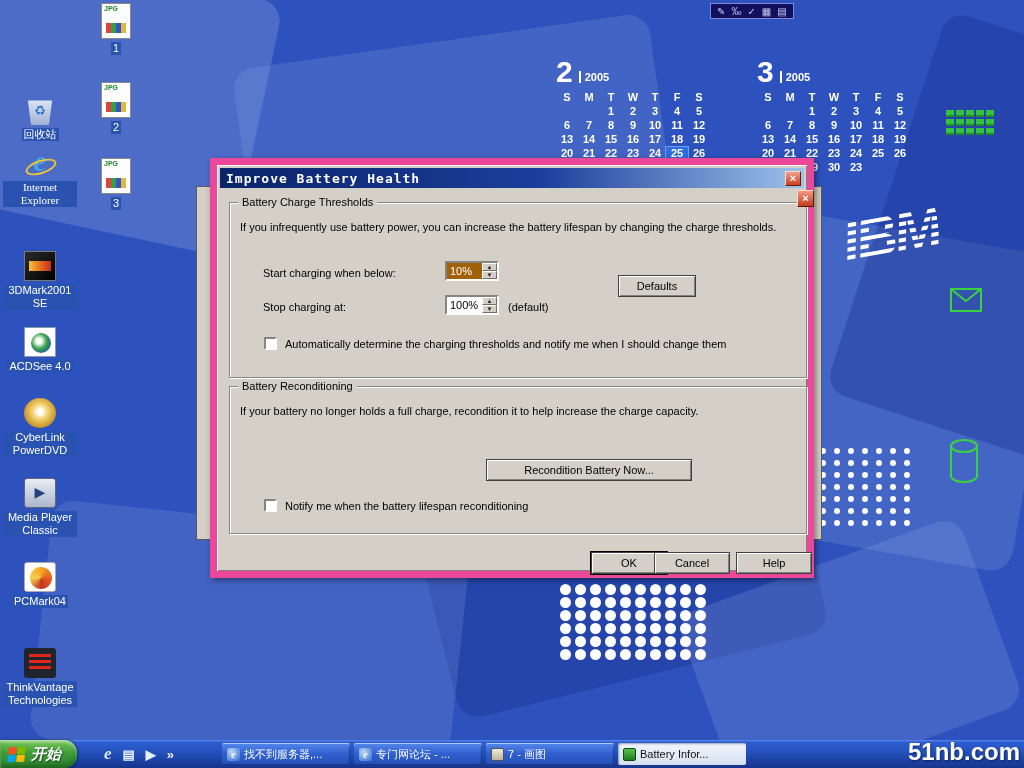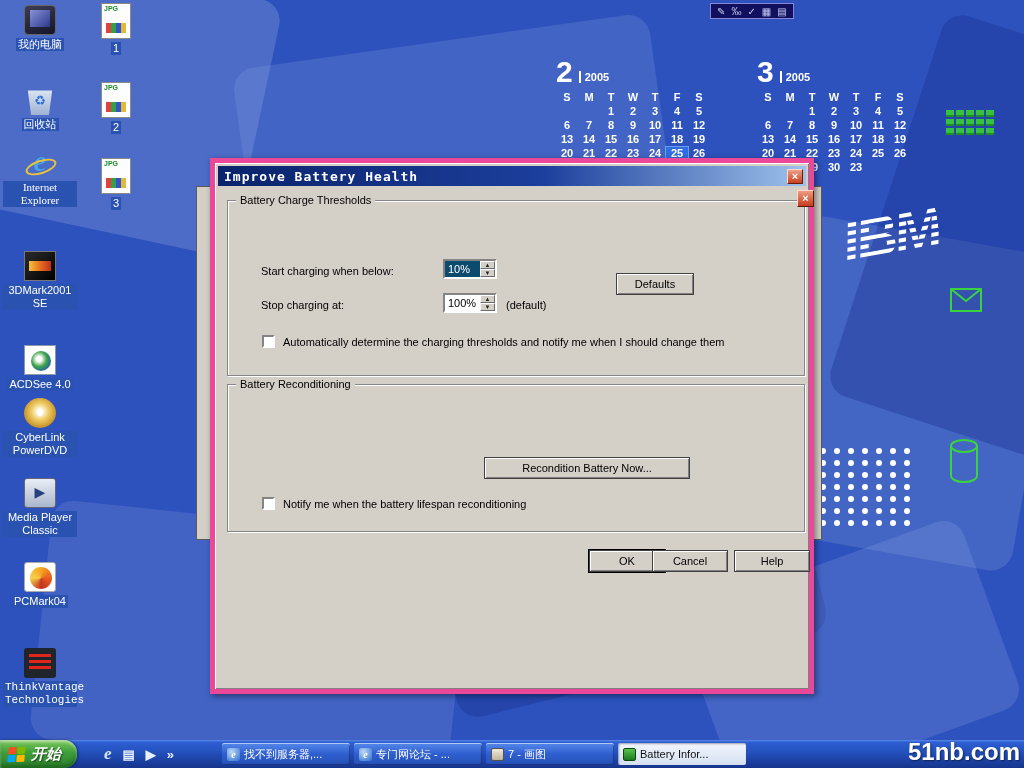--- a/index.html
+++ b/index.html
@@ -68,39 +68,39 @@
   .ic-thinkvantage::after{content:"";position:absolute;left:5px;right:5px;top:6px;height:18px;background:repeating-linear-gradient(#e0261c 0 3px,transparent 3px 6px)}
   .page{width:30px;height:36px;margin:0 auto;background:#fdfdfd;border:1px solid #8a8a8a;position:relative}
   .page::after{content:"";position:absolute;left:4px;bottom:5px;right:4px;height:10px;background:linear-gradient(90deg,#e04040 25%,#35a045 25% 50%,#3553c8 50% 75%,#e0b93a 75%)}
   .jpg-badge{position:absolute;left:2px;top:1px;font-size:7px;font-weight:bold;color:#1d8a2a}
 
   
   .behind-win{position:absolute;left:196px;top:186px;width:626px;height:354px;background:#d4d0c8;border:1px solid #5a5a5a;z-index:5}
   .behind-close{position:absolute;left:797px;top:190px;width:17px;height:17px;z-index:11;background:linear-gradient(#ef9a80,#c33d1e);border:1px solid;border-color:#ffd9cc #5a1a0a #5a1a0a #ffd9cc;color:#fff;font-size:11px;line-height:14px;text-align:center;font-weight:bold;cursor:default}
 
   
-  .dialog{position:absolute;left:210px;top:158px;width:604px;height:536px;background:#d4d0c8;border:5px solid #ec4899;box-shadow:inset 1px 1px 0 #fff,inset -1px -1px 0 #808080,2px 2px 6px rgba(0,0,0,.45);z-index:10;color:#000}
+  .dialog{position:absolute;left:210px;top:158px;width:604px;height:420px;background:#d4d0c8;border:7px solid #ec4899;box-shadow:inset 1px 1px 0 #fff,inset -1px -1px 0 #808080,2px 2px 6px rgba(0,0,0,.45);z-index:10;color:#000}
   .titlebar{position:absolute;left:3px;right:3px;top:3px;height:20px;background:linear-gradient(90deg,#0a246a,#1c3e9c 55%,#9ec2ea);display:flex;align-items:center;padding:0 3px 0 6px}
   .title-text{flex:1;color:#fff;font-family:"DejaVu Sans Mono",monospace;font-weight:bold;font-size:13px;letter-spacing:1px}
   .close-btn{width:16px;height:15px;background:linear-gradient(#f0a088,#c8401e);border:1px solid;border-color:#ffd9cc #6b1d08 #6b1d08 #ffd9cc;color:#fff;text-align:center;line-height:13px;font-size:11px;font-weight:bold;cursor:default}
   .dialog-body{position:absolute;left:3px;right:3px;top:23px;bottom:3px}
   .groupbox{position:absolute;left:9px;width:578px;border:1px solid #868686;box-shadow:inset 1px 1px 0 #fff,1px 1px 0 #fff}
   .g1{top:14px;height:176px}
   .g2{top:198px;height:148px}
   .legend{position:absolute;top:-7px;left:8px;background:#d4d0c8;padding:0 4px}
   .gdesc{position:absolute;left:10px;top:18px;right:14px}
   .form-label,.cb-label{position:absolute}
   .lbl-start{left:33px;top:64px}
   .lbl-stop{left:33px;top:98px}
   .lbl-default-note{left:278px;top:98px}
   .spinner{position:absolute;width:54px;height:20px;background:#fff;border:2px solid;border-color:#848484 #fff #fff #848484;display:flex}
   .sp1{left:215px;top:58px}
   .sp2{left:215px;top:92px}
   .spin-val{flex:1;line-height:16px;padding-left:3px}
-  .spin-val.selected{background:#0c4a6e;color:#fff}
+  .spin-val.selected{background:#a16207;color:#fff}
   .spin-btns{width:15px;display:flex;flex-direction:column}
   .spin-up,.spin-down{flex:1;background:#d4d0c8;border:1px solid;border-color:#fff #6d6d6d #6d6d6d #fff;font-size:6px;line-height:6px;text-align:center;color:#222}
   .btn{position:absolute;height:22px;background:#d4d0c8;border:1px solid #404040;box-shadow:inset 1px 1px 0 #fff,inset -1px -1px 0 #808080;text-align:center;line-height:20px;cursor:default}
   .btn-defaults{left:388px;top:72px;width:78px}
   .btn-recondition{left:256px;top:72px;width:206px}
   .ok{left:371px;top:364px;width:76px;box-shadow:0 0 0 1px #000,inset 1px 1px 0 #fff,inset -1px -1px 0 #808080}
   .cancel{left:434px;top:364px;width:76px}
   .help{left:516px;top:364px;width:76px}
   .checkbox{position:absolute;width:13px;height:13px;background:#fff;border:2px solid;border-color:#848484 #fff #fff #848484}
   .cb1{left:34px;top:134px}
@@ -386,29 +386,28 @@
         <div class="cal-cell" data-name="calendar-day">29</div>
         <div class="cal-cell" data-name="calendar-day">30</div>
         <div class="cal-cell" data-name="calendar-day">23</div>
         <div class="cal-cell" data-name="calendar-day"></div>
         <div class="cal-cell" data-name="calendar-day"></div>
       </div>
     </div>
   </div>
 
 <div class="desk-col" data-name="desktop-icon-column">
-    <div class="desk-item" data-name="desktop-icon-my-computer" style="top: 5px;"><div class="ic ic-my-computer" data-name="my-computer-icon"></div><div class="icon-label" data-name="desktop-icon-label">我的电脑</div></div>
-    <div class="desk-item" data-name="desktop-icon-recycle-bin" style="top: 85px;"><div class="ic ic-recycle-bin" data-name="recycle-bin-icon"></div><div class="icon-label" data-name="desktop-icon-label">回收站</div></div>
+    <div class="desk-item" data-name="desktop-icon-recycle-bin" style="top: 95px;"><div class="ic ic-recycle-bin" data-name="recycle-bin-icon"></div><div class="icon-label" data-name="desktop-icon-label">回收站</div></div>
     <div class="desk-item" data-name="desktop-icon-internet-explorer" style="top: 148px; font-family: Liberation Serif, serif;"><div class="ic ic-internet-explorer" data-name="internet-explorer-icon"></div><div class="icon-label" data-name="desktop-icon-label">Internet Explorer</div></div>
     <div class="desk-item" data-name="desktop-icon-3dmark2001" style="top: 251px;"><div class="ic ic-3dmark2001" data-name="3dmark2001-icon"></div><div class="icon-label" data-name="desktop-icon-label">3DMark2001 SE</div></div>
-    <div class="desk-item" data-name="desktop-icon-acdsee" style="top: 345px; text-decoration: underline;"><div class="ic ic-acdsee" data-name="acdsee-icon"></div><div class="icon-label" data-name="desktop-icon-label">ACDSee 4.0</div></div>
+    <div class="desk-item" data-name="desktop-icon-acdsee" style="top: 327px; text-decoration: underline;"><div class="ic ic-acdsee" data-name="acdsee-icon"></div><div class="icon-label" data-name="desktop-icon-label">ACDSee 4.0</div></div>
     <div class="desk-item" data-name="desktop-icon-mpc" style="top: 478px;"><div class="ic ic-mpc" data-name="mpc-icon"></div><div class="icon-label" data-name="desktop-icon-label">Media Player Classic</div></div>
     <div class="desk-item" data-name="desktop-icon-powerdvd" style="top: 398px;"><div class="ic ic-powerdvd" data-name="powerdvd-icon"></div><div class="icon-label" data-name="desktop-icon-label">CyberLink PowerDVD</div></div>
     <div class="desk-item" data-name="desktop-icon-pcmark04" style="top: 562px;"><div class="ic ic-pcmark04" data-name="pcmark04-icon"></div><div class="icon-label" data-name="desktop-icon-label">PCMark04</div></div>
-    <div class="desk-item" data-name="desktop-icon-thinkvantage" style="top: 648px; font-family: Liberation Mono, monospace;"><div class="ic ic-thinkvantage" data-name="thinkvantage-icon"></div><div class="icon-label" data-name="desktop-icon-label">ThinkVantage Technologies</div></div>
+    <div class="desk-item" data-name="desktop-icon-thinkvantage" style="top: 648px;"><div class="ic ic-thinkvantage" data-name="thinkvantage-icon"></div><div class="icon-label" data-name="desktop-icon-label">ThinkVantage Technologies</div></div>
   </div>
 <div class="jpg-col" data-name="jpg-file-column">
     <div class="jpg-item" data-name="jpg-file-1" style="top: 3px;"><div class="page" data-name="jpg-file-icon">
         <div class="jpg-badge" data-name="jpg-badge">JPG</div>
       </div><div class="icon-label" data-name="jpg-file-label">1</div></div>
     <div class="jpg-item" data-name="jpg-file-2" style="top: 82px;"><div class="page" data-name="jpg-file-icon">
         <div class="jpg-badge" data-name="jpg-badge">JPG</div>
       </div><div class="icon-label" data-name="jpg-file-label">2</div></div>
     <div class="jpg-item" data-name="jpg-file-3" style="top: 158px;"><div class="page" data-name="jpg-file-icon">
         <div class="jpg-badge" data-name="jpg-badge">JPG</div>
@@ -420,20 +419,21 @@
 
 <div class="dialog" data-name="improve-battery-health-dialog">
   <div class="titlebar" data-name="dialog-titlebar">
     <span class="title-text" data-name="dialog-title">Improve Battery Health</span>
     <span class="close-btn" data-name="dialog-close-button">×</span>
   </div>
   <div class="dialog-body" data-name="dialog-body">
 
     <div class="groupbox g1" data-name="battery-charge-thresholds-group">
       <div class="legend" data-name="thresholds-group-legend">Battery Charge Thresholds</div>
+      <div class="gdesc" data-name="thresholds-group-description">If you infrequently use battery power, you can increase the battery lifespan by changing the charge thresholds.</div>
       <div class="form-label lbl-start" data-name="start-charging-label">Start charging when below:</div>
       <div class="spinner sp1" data-name="start-charging-spinner">
         <div class="spin-val selected" data-name="start-charging-value">10%</div>
         <div class="spin-btns" data-name="spinner-buttons">
           <div class="spin-up" data-name="spin-up-arrow-icon">▲</div>
           <div class="spin-down" data-name="spin-down-arrow-icon">▼</div>
         </div>
       </div>
       <div class="btn btn-defaults" data-name="defaults-button">Defaults</div>
       <div class="form-label lbl-stop" data-name="stop-charging-label">Stop charging at:</div>
@@ -444,20 +444,21 @@
           <div class="spin-down" data-name="spin-down-arrow-icon">▼</div>
         </div>
       </div>
       <div class="form-label lbl-default-note" data-name="default-note">(default)</div>
       <div class="checkbox cb1" data-name="auto-determine-checkbox"></div>
       <div class="cb-label cbl1" data-name="auto-determine-checkbox-label">Automatically determine the charging thresholds and notify me when I should change them</div>
     </div>
 
     <div class="groupbox g2" data-name="battery-reconditioning-group">
       <div class="legend" data-name="reconditioning-group-legend">Battery Reconditioning</div>
+      <div class="gdesc" data-name="reconditioning-group-description">If your battery no longer holds a full charge, recondition it to help increase the charge capacity.</div>
       <div class="btn btn-recondition" data-name="recondition-battery-now-button">Recondition Battery Now...</div>
       <div class="checkbox cb2" data-name="notify-reconditioning-checkbox"></div>
       <div class="cb-label cbl2" data-name="notify-reconditioning-checkbox-label">Notify me when the battery lifespan reconditioning</div>
     </div>
 
     <div class="btn ok" data-name="ok-button">OK</div>
     <div class="btn cancel" data-name="cancel-button">Cancel</div>
     <div class="btn help" data-name="help-button">Help</div>
   </div>
 </div>

